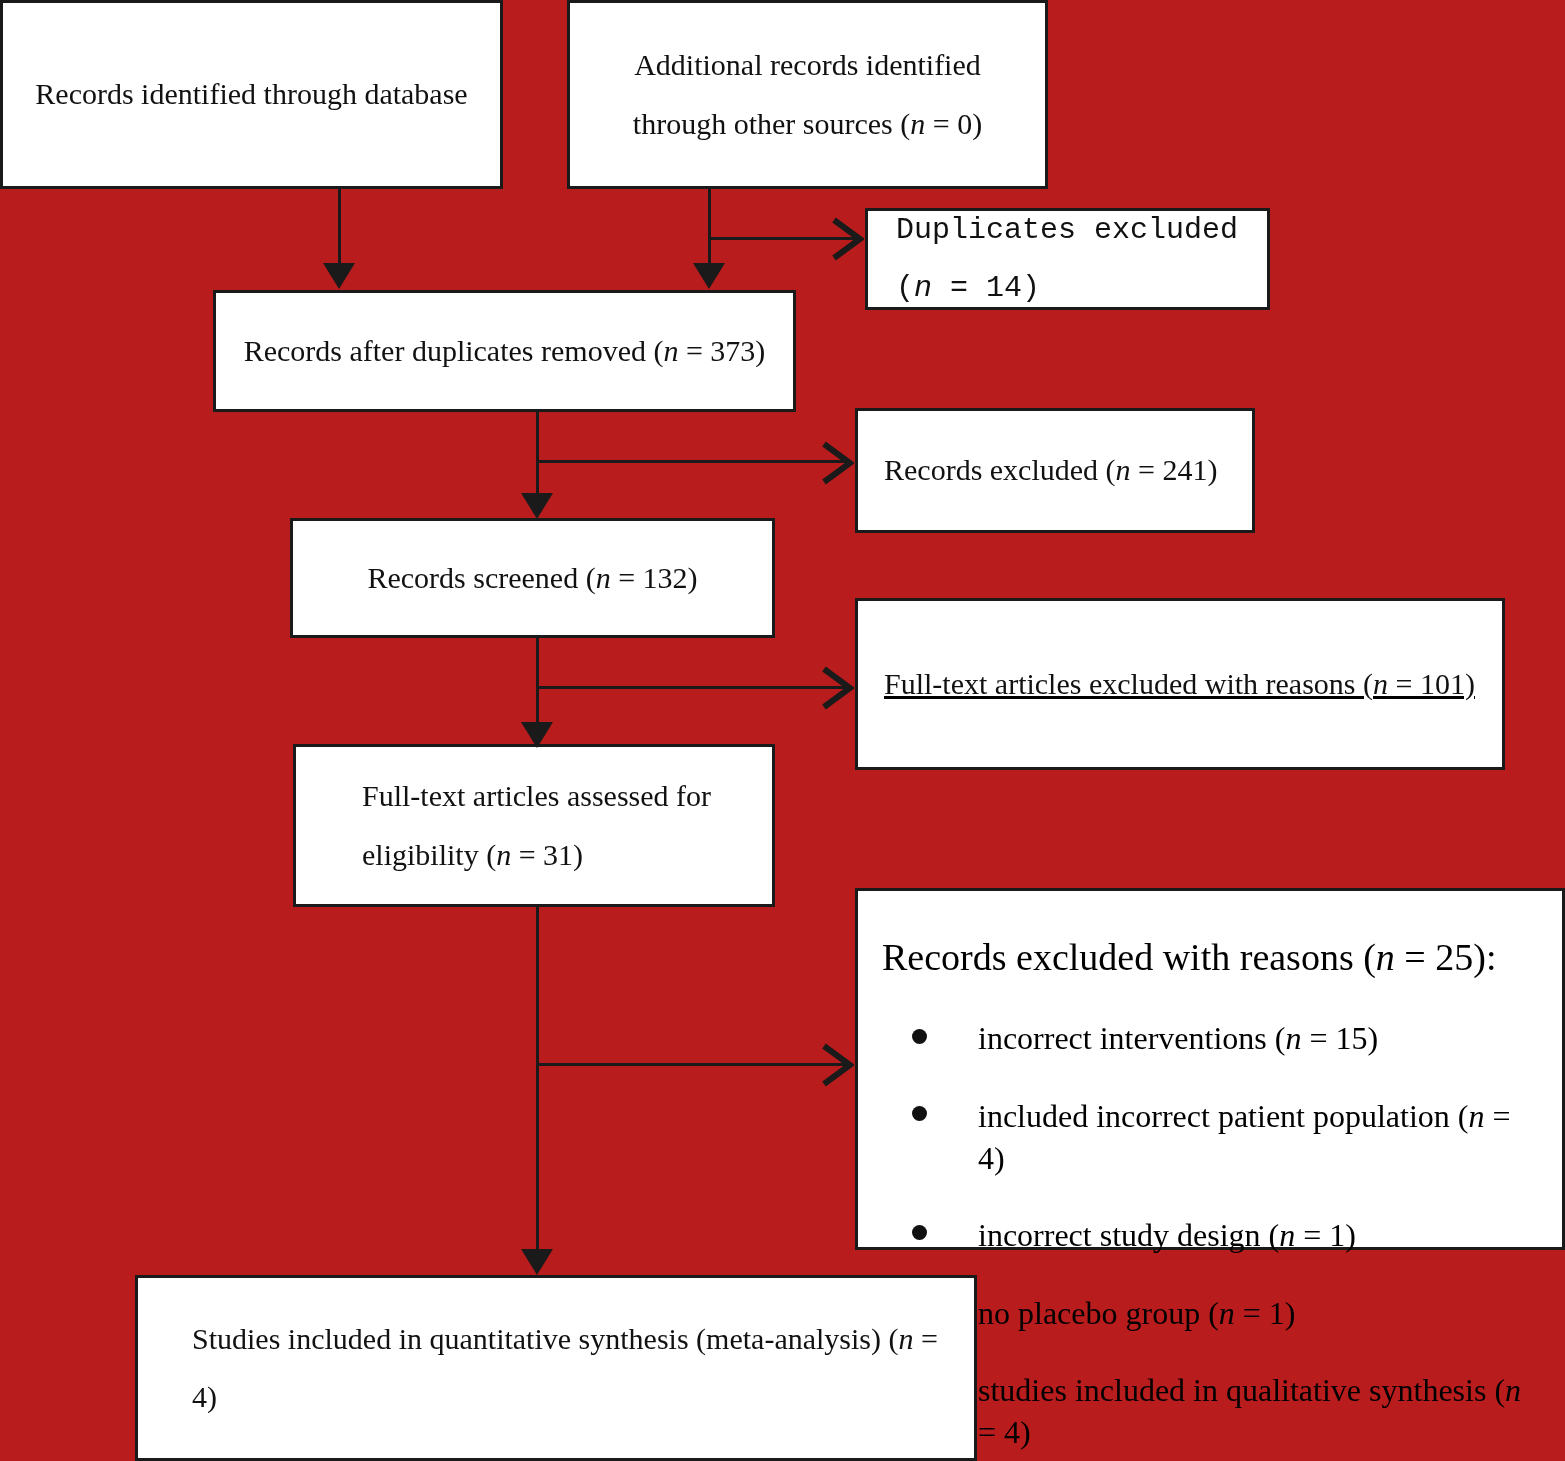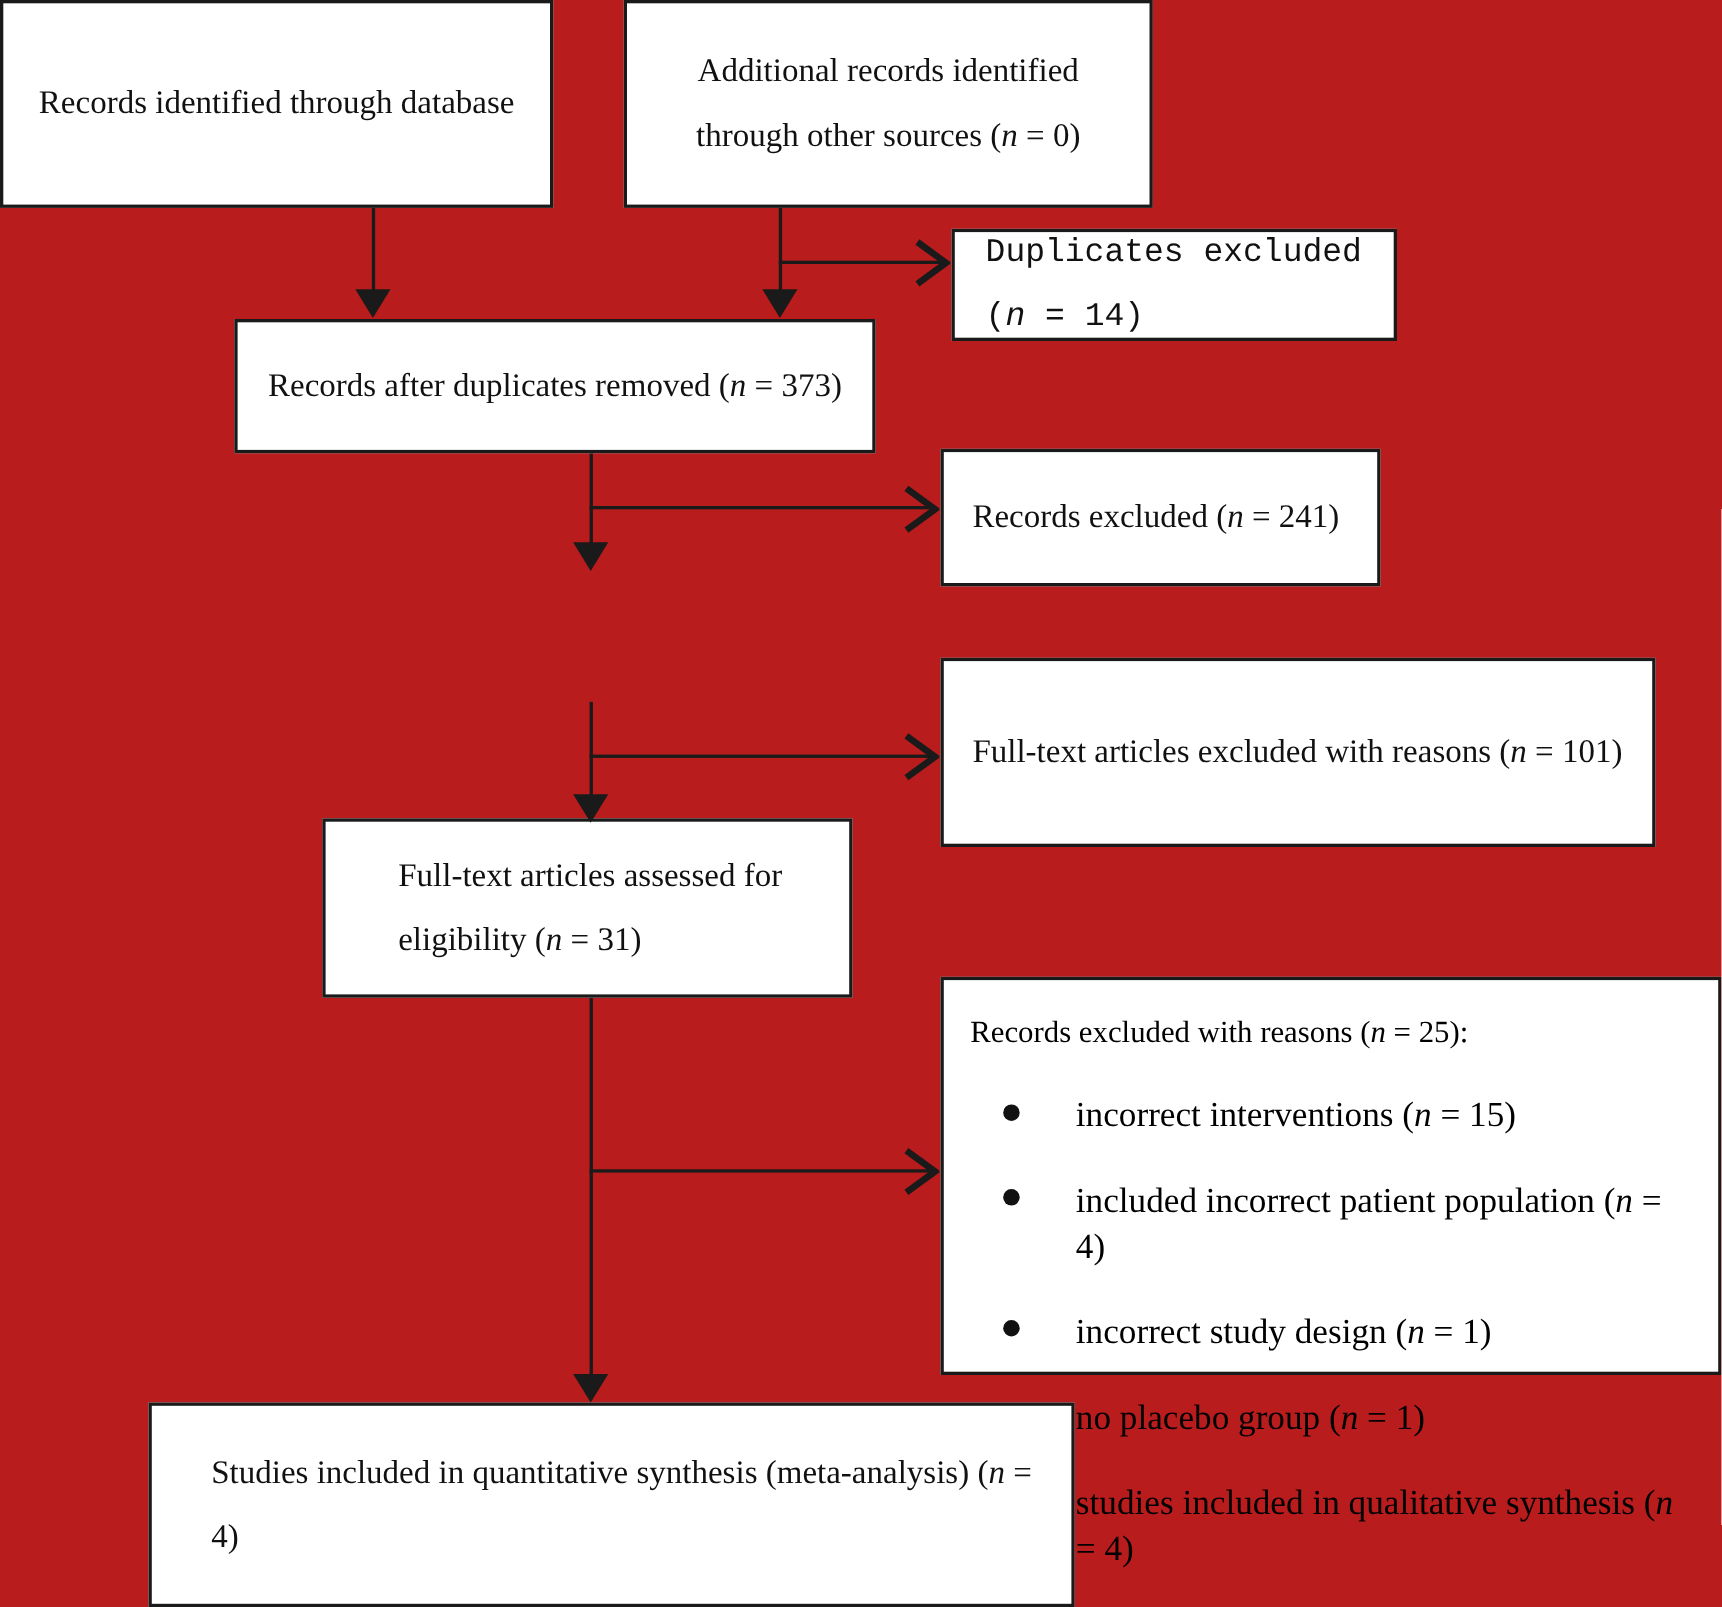--- a/index.html
+++ b/index.html
@@ -44,22 +44,22 @@
   .reasons-box {
     align-items: flex-start;
     padding-top: 26px;
   }
   .reasons-inner {
     width: 100%;
     padding: 0 24px;
     box-sizing: border-box;
   }
   .reasons-heading {
-    font-size: 28px;
-    margin: 4px 0 6px 0;
+    font-size: 38px;
+    margin: 16px 0 6px 0;
     line-height: 1.3;
   }
   .reasons-list {
     list-style: none;
     margin: 0;
     padding: 0;
   }
   .reasons-list li {
     position: relative;
     font-size: 32px;
@@ -136,22 +136,27 @@
       <span>Records after duplicates removed (</span><i>n</i><span> = 373)</span>
     </div>
   </div>
 
   <div class="flow-box" style="left:855px; top:408px; width:400px; height:125px;">
     <div class="box-text left-text" style="padding-left:26px;">
       <span>Records excluded (</span><i>n</i><span> = 241)</span>
     </div>
   </div>
 
-
-  <div class="flow-box" style="left:855px; top:598px; width:650px; height:172px;">
+  <div class="flow-box" style="left:290px; top:518px; width:485px; height:120px;">
+    <div class="box-text center-text">
+      <span>Records screened (</span><i>n</i><span> = 132)</span>
+    </div>
+  </div>
+
+  <div class="flow-box" style="left:855px; top:598px; width:650px; height:172px;text-decoration:underline;">
     <div class="box-text left-text" style="padding-left:26px;">
       <span>Full-text articles excluded with reasons (</span><i>n</i><span> = 101)</span>
     </div>
   </div>
 
   <div class="flow-box" style="left:293px; top:744px; width:482px; height:163px;">
     <div class="box-text center-text" style="padding-left:66px; text-align:left;">
       <div><span>Full-text articles assessed for</span></div>
       <div><span>eligibility (</span><i>n</i><span> = 31)</span></div>
     </div>

